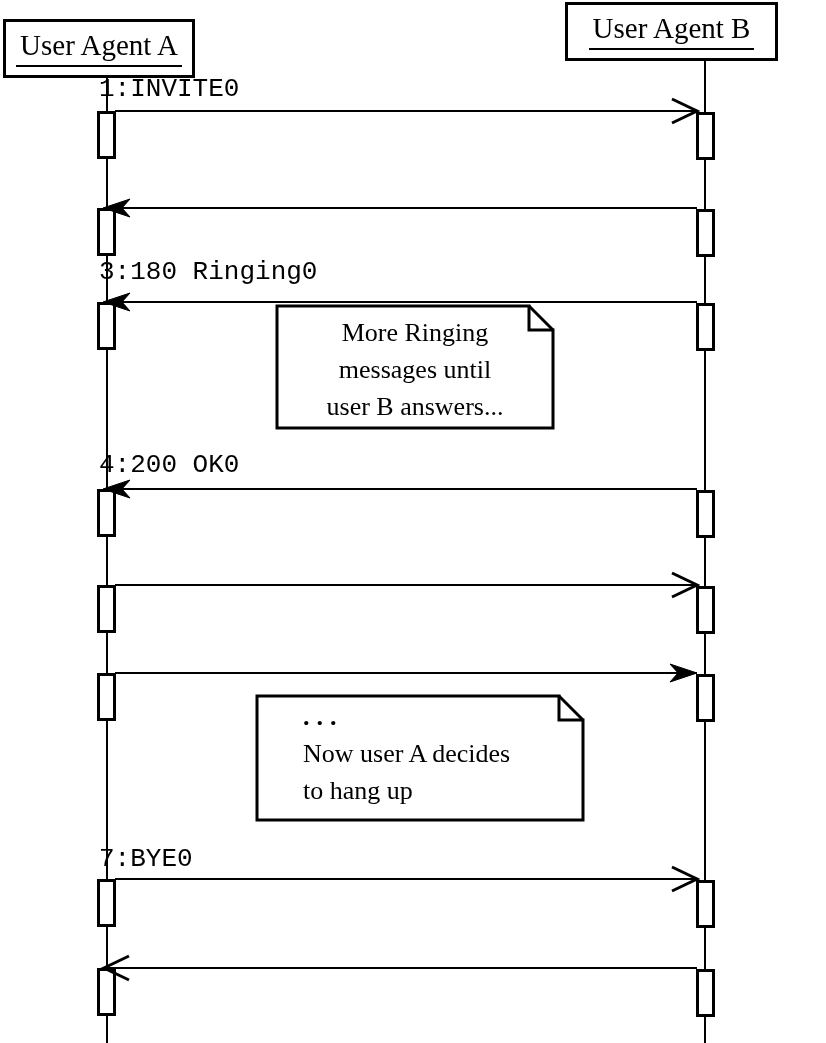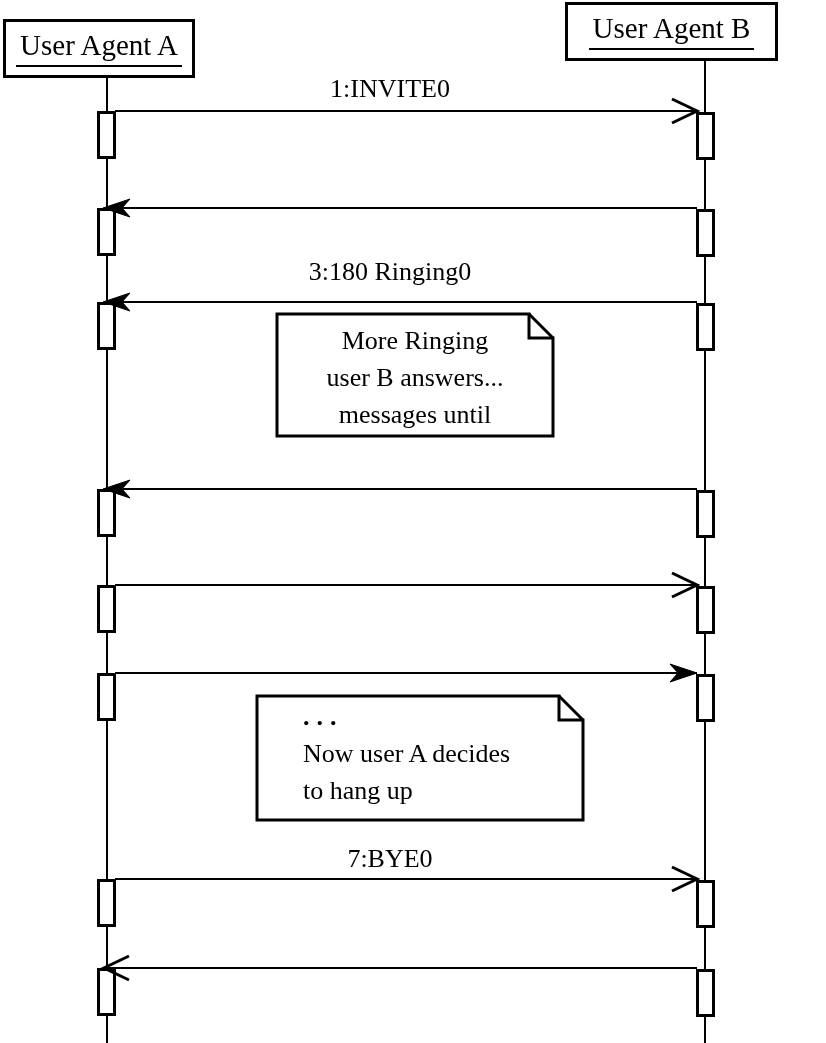--- a/index.html
+++ b/index.html
@@ -53,24 +53,25 @@
   
   .msg-line{
     position:absolute;
     left:115px;width:582px;
     height:2px;background:#000;
     z-index:3;
   }
   .msg-label{
     position:absolute;
     left:99px;width:582px;
-    text-align:center;
+    text-align:left;
     font-size:26px;line-height:30px;
     white-space:nowrap;
     z-index:4;
+    font-family:Liberation Mono, monospace;
   }
   .arrowhead{position:absolute;z-index:4;}
   
   .note{position:absolute;z-index:6;}
   .note svg{position:absolute;left:0;top:0;}
   .note-text{
     position:absolute;
     font-size:26px;line-height:37px;
     z-index:7;
   }
@@ -121,32 +122,33 @@
   <svg class="arrowhead" style="left:102px;top:197px" width="30" height="22" viewBox="0 0 30 22">
     <path d="M1 11 L28 2 L20 11 L28 20 Z" fill="#000" stroke="#000" stroke-width="1"></path>
   </svg>
 
   <div class="msg-label" style="top:257px">3:180 Ringing0</div>
   <div class="msg-line" style="top:301px;left:107px;width:590px"></div>
   <svg class="arrowhead" style="left:102px;top:291px" width="30" height="22" viewBox="0 0 30 22">
     <path d="M1 11 L28 2 L20 11 L28 20 Z" fill="#000" stroke="#000" stroke-width="1"></path>
   </svg>
 
-  <div class="note" style="left:275px;top:312px;width:273px;height:126px">
+  <div class="note" style="left:275px;top:304px;width:273px;height:126px">
     <svg width="280" height="126" viewBox="0 0 280 126">
       <path d="M2 2 L254 2 L254 26 L278 26 L278 124 L2 124 Z" fill="#ffffff" stroke="#000" stroke-width="3"></path>
       <path d="M254 2 L278 26" fill="none" stroke="#000" stroke-width="3"></path>
     </svg>
     <div class="note-text note1-text">
       <div>More Ringing</div>
+      <div>messages until</div>
       <div>user B answers...</div>
-      <div>messages until</div>
     </div>
   </div>
 
+  <div class="msg-label" style="top:450px">4:200 OK0</div>
   <div class="msg-line" style="top:488px;left:107px;width:590px"></div>
   <svg class="arrowhead" style="left:102px;top:478px" width="30" height="22" viewBox="0 0 30 22">
     <path d="M1 11 L28 2 L20 11 L28 20 Z" fill="#000" stroke="#000" stroke-width="1"></path>
   </svg>
 
   <div class="msg-line" style="top:584px"></div>
   <svg class="arrowhead" style="left:668px;top:570px" width="32" height="30" viewBox="0 0 32 30">
     <path d="M4 3 L29 15 L4 27" fill="none" stroke="#000" stroke-width="3"></path>
   </svg>
 

